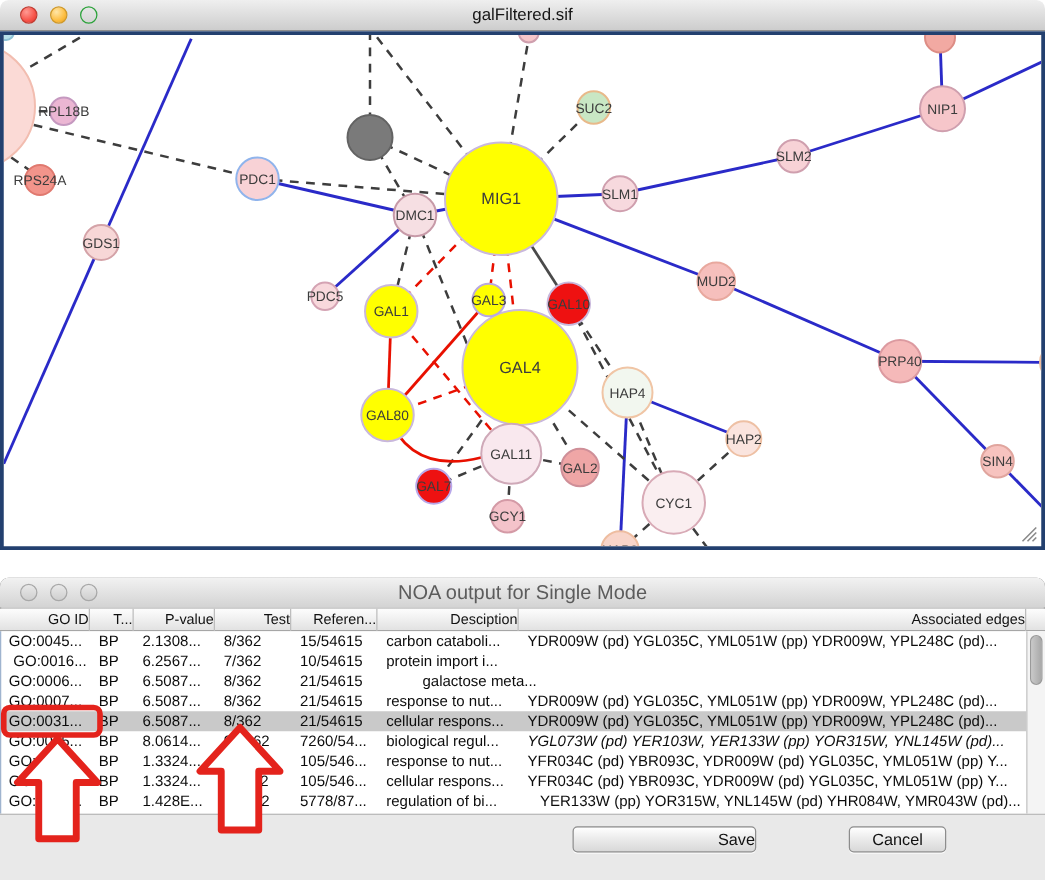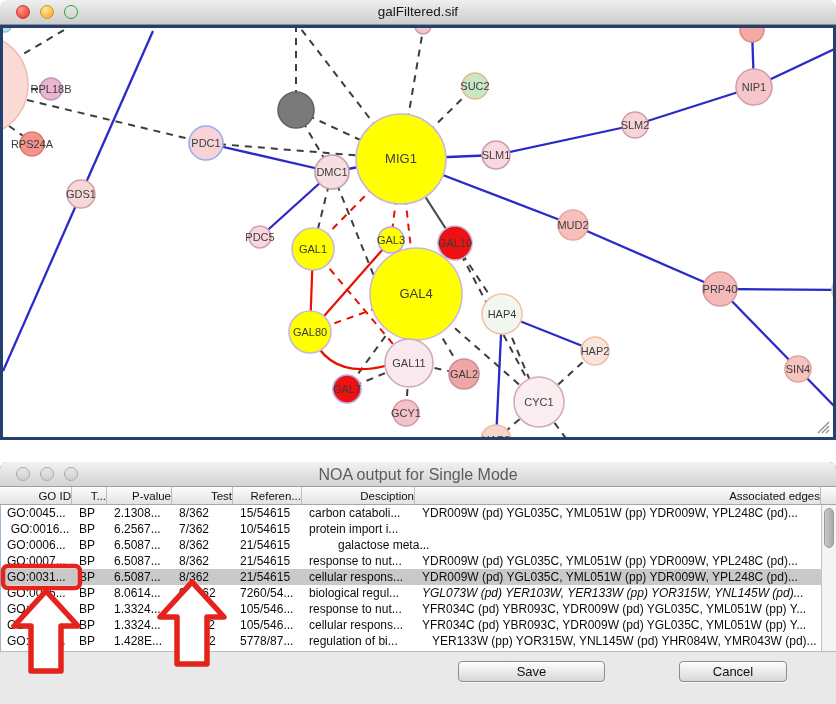--- a/index.html
+++ b/index.html
@@ -50,22 +50,22 @@
     border-left:1px solid #c4c4c4;box-sizing:border-box;}
   .thumb{position:absolute;left:2px;top:3px;width:10px;height:40px;border-radius:5px;
     background:linear-gradient(90deg,#c9c9c9,#a9a9a9);border:1px solid #9a9a9a;box-sizing:border-box;}
 
   .noa-footer{position:absolute;left:0;top:189px;width:836px;height:53px;
     background:#e9e9e9;border-top:1px solid #bcbcbc;}
   .btn{position:absolute;top:9px;height:21px;border:1px solid #8d8d8d;border-radius:4px;
     background:linear-gradient(#ffffff,#ececec 45%,#d8d8d8);font-size:13px;color:#111;
     text-align:center;line-height:20px;box-shadow:0 1px 0 rgba(255,255,255,.8);box-sizing:border-box;
     font-family:"Liberation Sans",sans-serif;}
-  .btn.save{left:458px;width:147px;}
-  .btn.cancel{left:679px;width:108px;}
+  .btn.save{left:458px;width:147px;text-align:right;}
+  .btn.cancel{left:679px;width:78px;}
 
   
   .overlay{position:absolute;left:0;top:0;width:836px;height:704px;pointer-events:none;z-index:60;}
 </style>
 </head>
 <body>
 
 <div id="stage">
 
   <div class="net-window">

